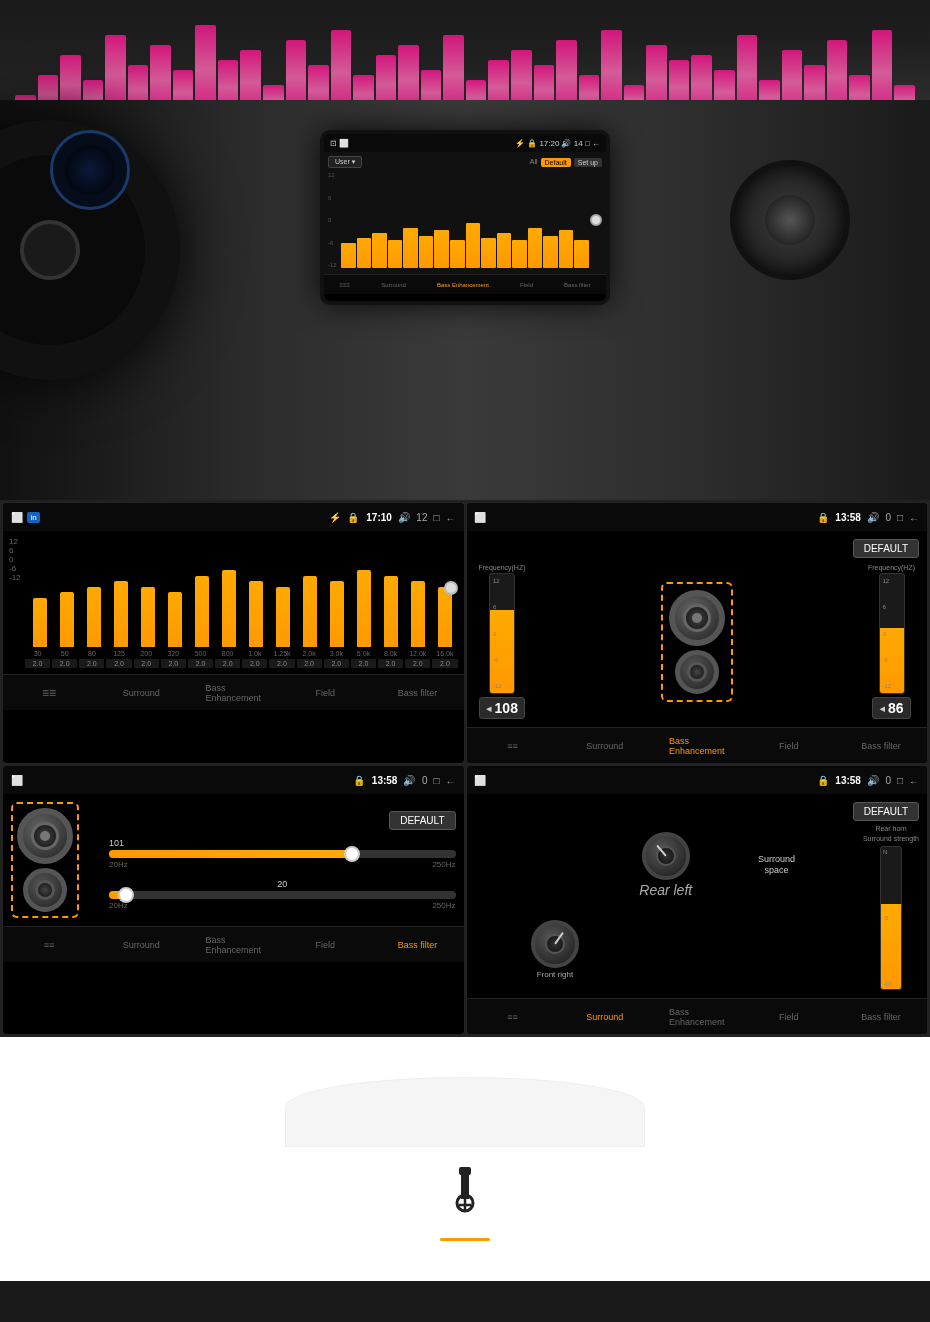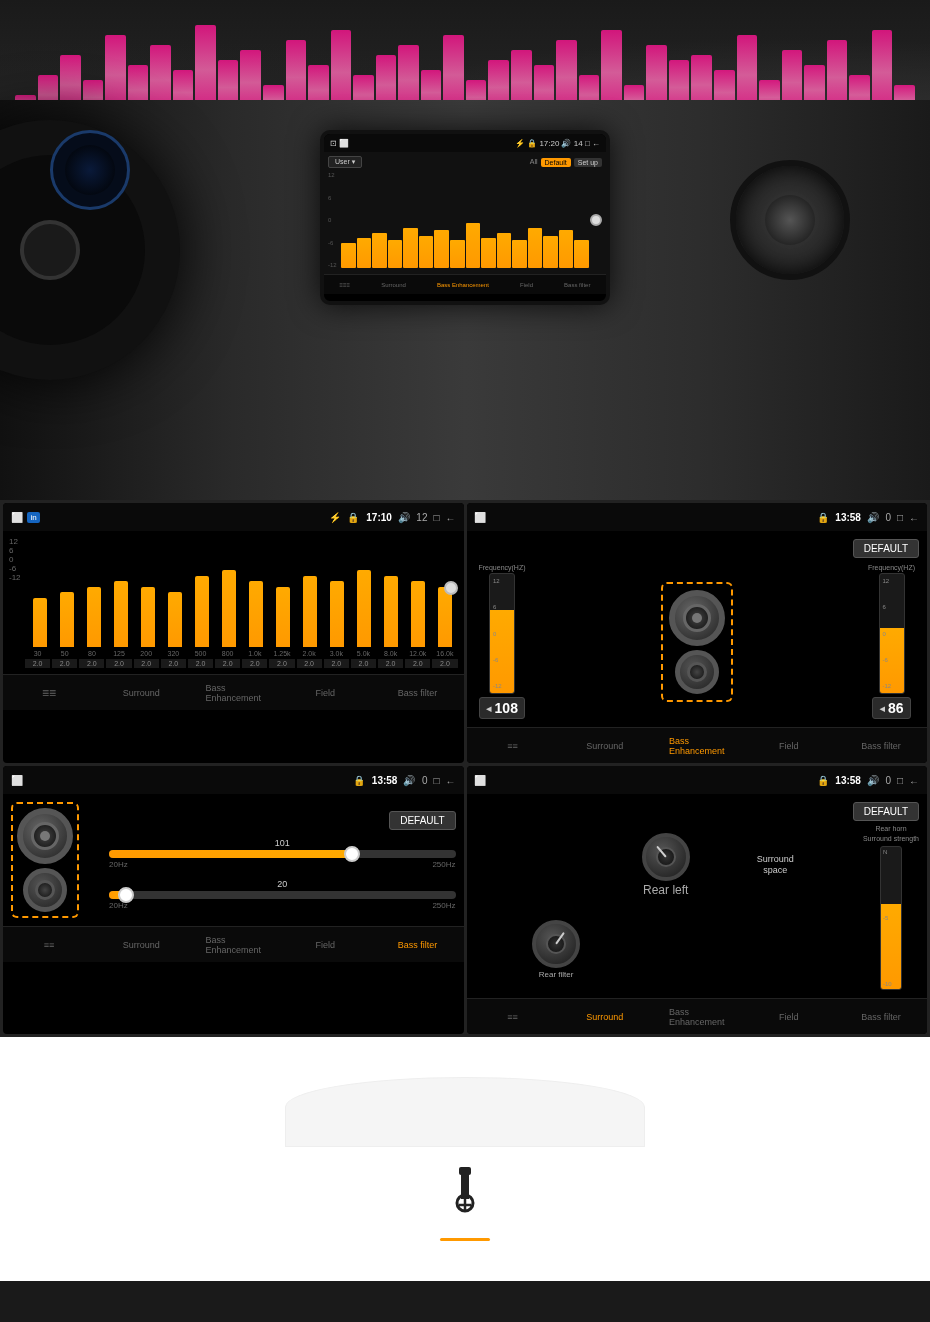--- a/index.html
+++ b/index.html
@@ -544,21 +544,21 @@
               </div>
             </div>
           </div>
         </div>
 
         <div style="flex:1;">
           <button class="default-btn" style="position:static;display:block;float:right;margin-bottom:8px;">DEFAULT</button>
           <div style="clear:both;"></div>
 
           <div style="margin-bottom:10px;">
-            <div style="font-size:9px;color:#ccc;text-align:center;margin-bottom:2px;">101</div>
+            <div style="font-size:9px;color:#ccc;text-align:left;margin-bottom:2px;">101</div>
             <div style="position:relative;height:8px;background:#333;border-radius:4px;overflow:visible;">
               <div style="height:100%;width:70%;background:linear-gradient(to right,#f90,#fa0);border-radius:4px;"></div>
               <div style="width:16px;height:16px;background:#fff;border-radius:50%;position:absolute;top:-4px;left:70%;transform:translateX(-50%);border:2px solid #ccc;"></div>
             </div>
             <div style="display:flex;justify-content:space-between;font-size:8px;color:#666;margin-top:2px;">
               <span>20Hz</span>
               <span>250Hz</span>
             </div>
           </div>
 
@@ -622,36 +622,36 @@
 
           <div style="display:flex;align-items:center;justify-content:center;grid-row:span 1;">
           </div>
 
 
           <div style="display:flex;flex-direction:column;align-items:center;justify-content:center;gap:2px;">
             <div style="width:48px;height:48px;border-radius:50%;border:4px solid #444;background:radial-gradient(circle at 40% 35%,#555,#1a1a1a);position:relative;display:flex;align-items:center;justify-content:center;">
               <div style="width:20px;height:20px;border-radius:50%;background:radial-gradient(circle,#333,#111);border:2px solid #555;"></div>
               <div style="position:absolute;width:2px;height:14px;background:#ccc;bottom:50%;left:50%;transform-origin:bottom center;transform:translateX(-50%) rotate(-40deg);border-radius:1px;"></div>
             </div>
-            <span style="font-size:12px;color:#aaa;">Rear left</span>
+            <span style="font-size:14px;color:#aaa;font-style:italic;">Rear left</span>
           </div>
 
           <div style="display:flex;flex-direction:column;align-items:center;justify-content:center;">
             <span style="font-size:9px;color:#ccc;text-align:center;line-height:1.3;">
               <span>Surround</span><br>
               <span>space</span>
             </span>
           </div>
 
           <div style="display:flex;flex-direction:column;align-items:center;justify-content:center;gap:2px;">
             <div style="width:48px;height:48px;border-radius:50%;border:4px solid #444;background:radial-gradient(circle at 40% 35%,#555,#1a1a1a);position:relative;display:flex;align-items:center;justify-content:center;">
               <div style="width:20px;height:20px;border-radius:50%;background:radial-gradient(circle,#333,#111);border:2px solid #555;"></div>
               <div style="position:absolute;width:2px;height:14px;background:#ccc;bottom:50%;left:50%;transform-origin:bottom center;transform:translateX(-50%) rotate(35deg);border-radius:1px;"></div>
             </div>
-            <span style="font-size:8px;color:#aaa;">Rear filter</span>
+            <span style="font-size:8px;color:#aaa;">Front right</span>
           </div>
         </div>
 
         <div style="display:flex;flex-direction:column;align-items:center;gap:2px;min-width:34px;">
           <div style="font-size:7px;color:#888;text-align:center;line-height:1.2;">
             <span>Rear horn</span>
           </div>
           <div style="font-size:7px;color:#888;text-align:center;line-height:1.2;">
             <span>Surround strength</span>
           </div>

